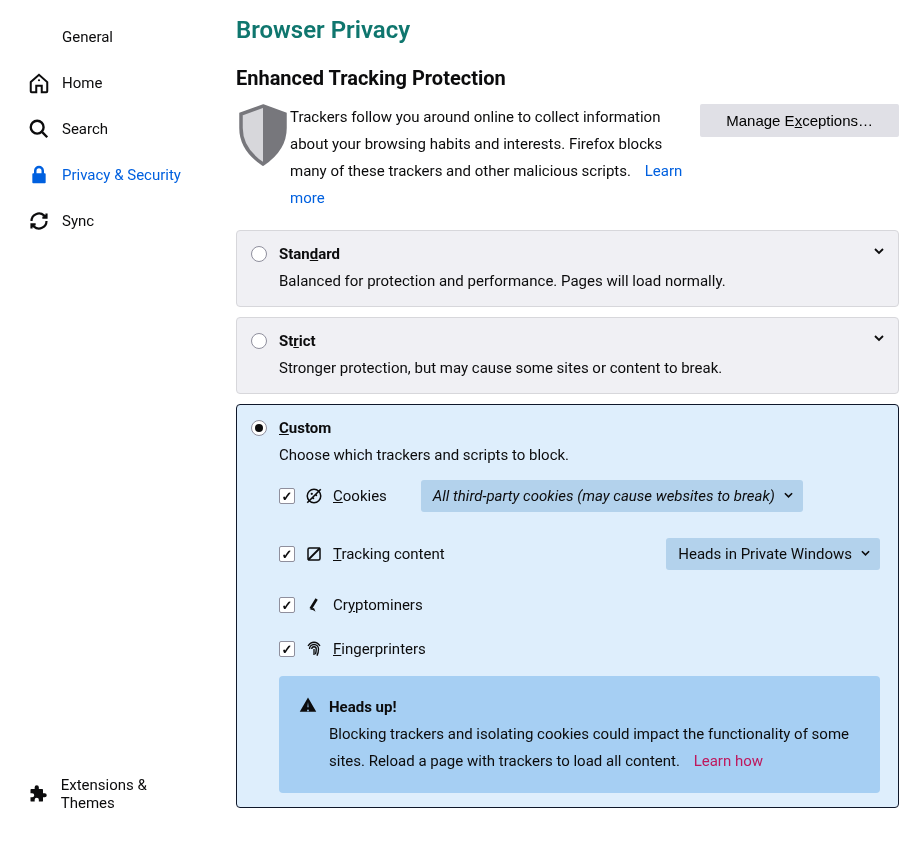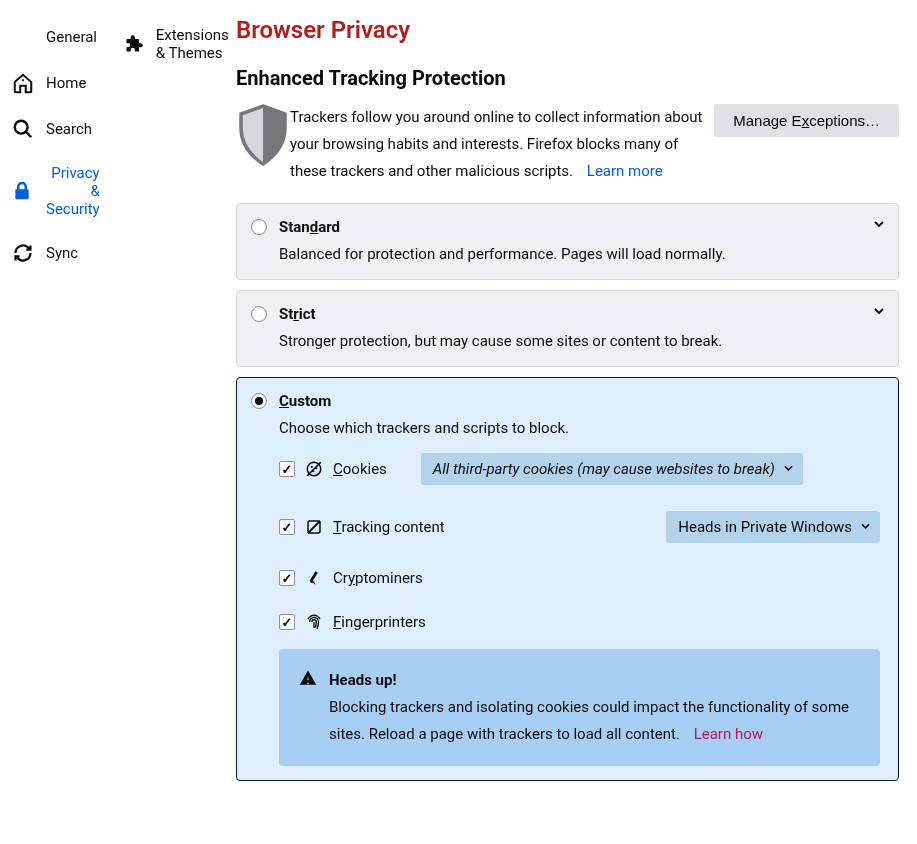--- a/index.html
+++ b/index.html
@@ -8,23 +8,23 @@
       font-size: 15px;
       color: #0c0c0d;
       background: #fff;
       width: 917px;
       height: 844px;
       display: flex;
       overflow: hidden;
     }
     .sidebar {
       width: 224px;
-      padding: 14px 0;
-      display: flex;
-      flex-direction: row;
+      padding: 14px 16px;
+      display: flex;
+      flex-direction: column;
       justify-content: space-between;
     }
     .sidebar-top { display: flex; flex-direction: column; gap: 0; }
     .sidebar-item {
       display: flex;
       align-items: center;
       gap: 12px;
       padding: 12px 12px;
       cursor: pointer;
       color: #0c0c0d;
@@ -35,41 +35,41 @@
     .sidebar-bottom { padding: 0 0 6px 0; }
 
     .main {
       flex: 1;
       padding: 16px 18px 16px 12px;
       overflow-y: auto;
     }
     h1.page-title {
       font-size: 24px;
       font-weight: 600;
-      color: #b91c1c;
+      color: #0f766e;
       margin-bottom: 22px;
     }
     h2.section-title {
       font-size: 20px;
       font-weight: 700;
       margin-bottom: 14px;
     }
     .etp-intro {
       display: flex;
       margin-bottom: 18px;
       align-items: flex-start;
     }
     .etp-intro .shield { flex: 0 0 54px; height: 62px; }
     .etp-intro .desc { flex: 1; line-height: 1.8; font-size: 15px; }
     .etp-intro .desc a { color: #0060df; text-decoration: none; margin-left: 10px; }
     .btn {
       background: #e0e0e6;
       border: 1px solid transparent;
       border-radius: 2px;
-      padding: 7px 18px;
+      padding: 7px 25px;
       font-size: 15px;
       cursor: pointer;
       white-space: nowrap;
     }
     .btn .acc { text-decoration: underline; }
 
     .option-card {
       border: 1px solid #d7d7db;
       border-radius: 4px;
       background: #f0f0f4;

